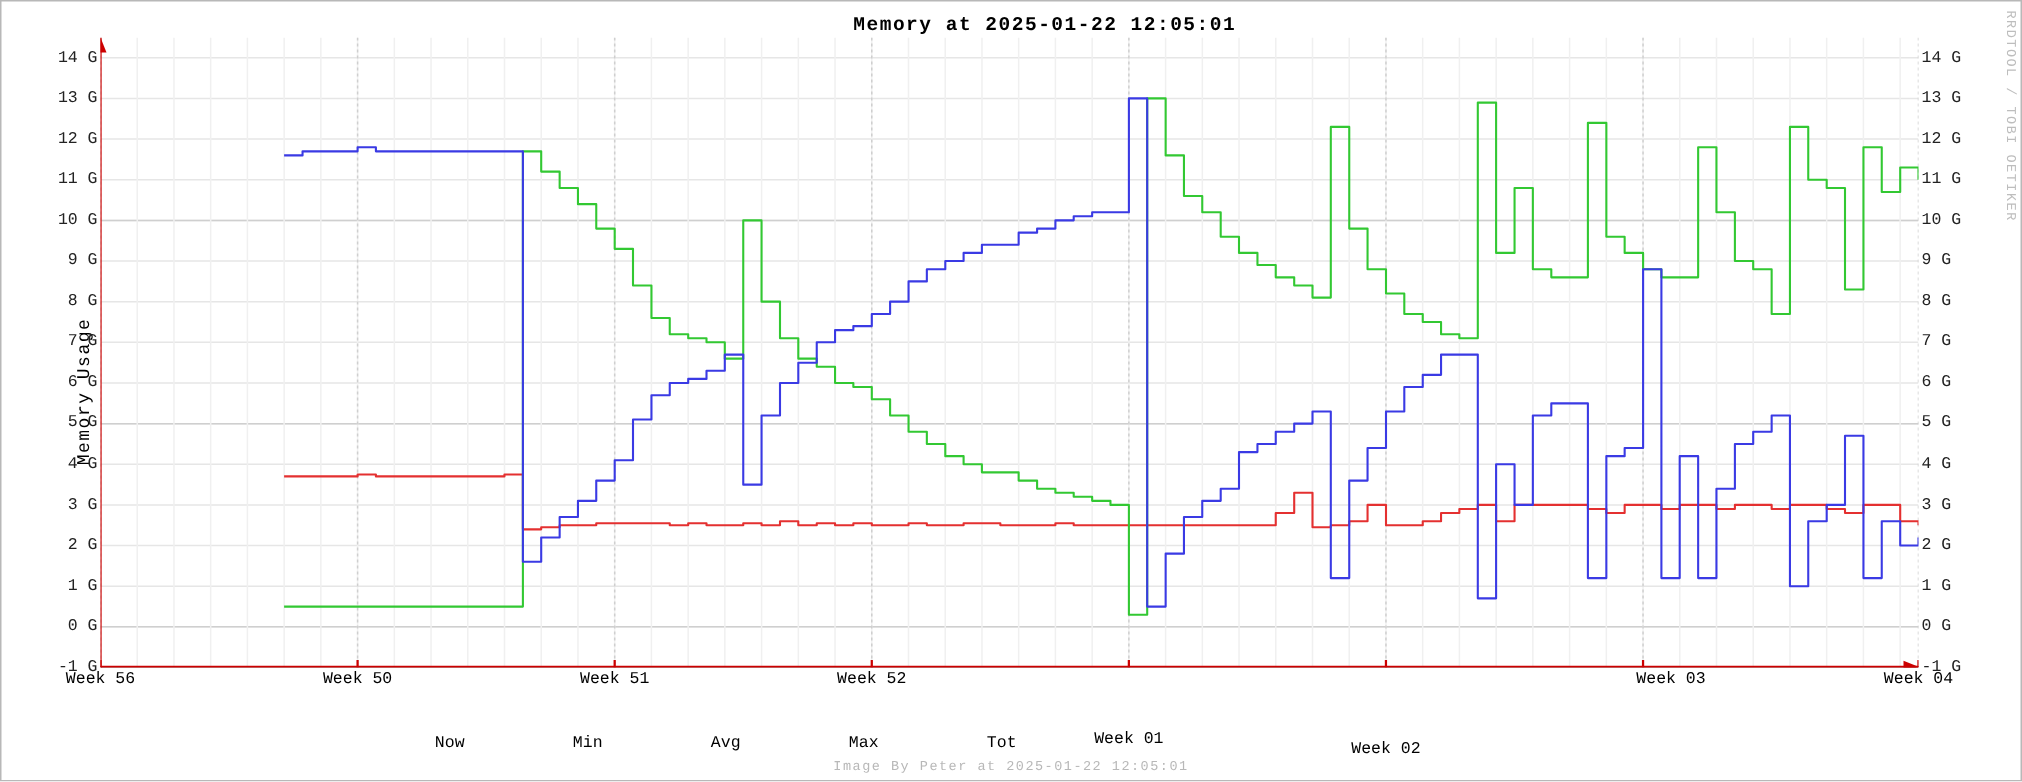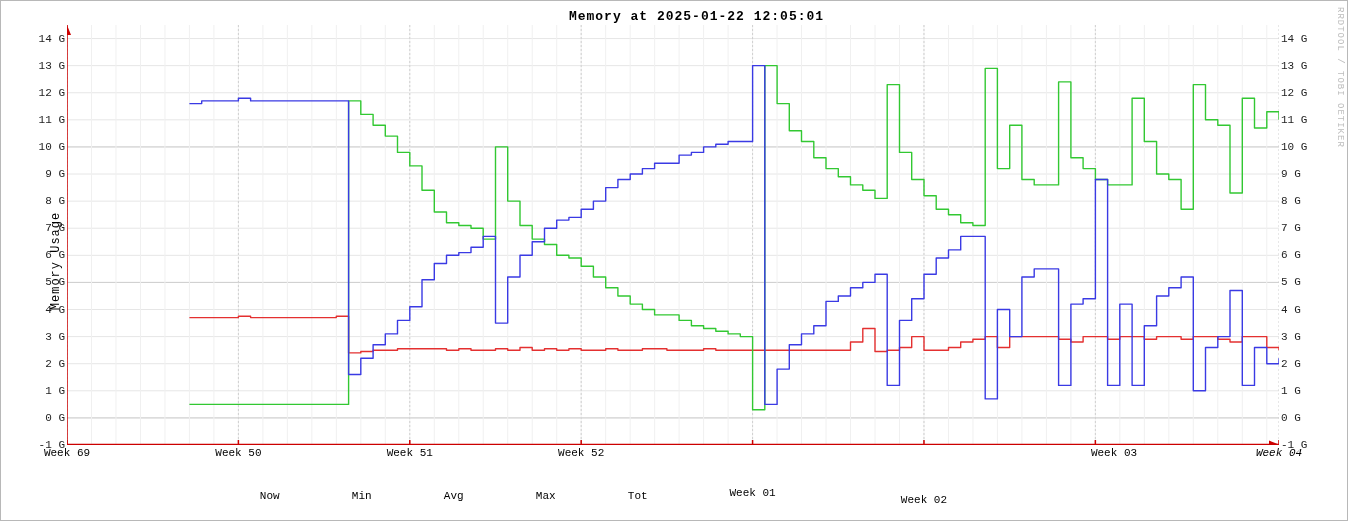--- a/index.html
+++ b/index.html
@@ -100,21 +100,21 @@
   }
   .legend .row {
     display: flex;
     align-items: center;
     height: 14px;
   }
   .legend .hdr {
     margin-left: 174px;
   }
   .legend .cell { display:inline-block; }
-  .legend .c { width: 80px; text-align: left; padding-left: 12px; }
+  .legend .c { width: 80px; text-align: center; padding-left: 12px; }
   .footer-credit {
     position: absolute;
     bottom: 4px;
     left: 0;
     right: 0;
     text-align: center;
     font-size: 9px;
     color: #b8b8b8;
     letter-spacing: 1px;
   }
@@ -260,32 +260,33 @@
         <line x1="685.5757575757575" x2="685.5757575757575" y1="420" y2="415" stroke="#c00" stroke-width="1.5"></line>
         <line x1="856.969696969697" x2="856.969696969697" y1="420" y2="415" stroke="#c00" stroke-width="1.5"></line>
         <line x1="1028.3636363636365" x2="1028.3636363636365" y1="420" y2="415" stroke="#c00" stroke-width="1.5"></line>
         <line x1="1212" x2="1212" y1="420" y2="415" stroke="#c00" stroke-width="1.5"></line>
         <line x1="0" x2="1212" y1="419.5" y2="419.5" stroke="#c00" stroke-width="1.5"></line>
         <polygon points="1212,419.5 1202,415.5 1202,423.5" fill="#c00"></polygon>
       </svg>
   </div>
 
   <div class="xticks" id="xticks">
-      <div class="xtick" style="left: 0px;">Week 69</div>
+      <div class="xtick" style="left: 0px;">Week 56</div>
       <div class="xtick" style="left: 171.394px; text-align: center;">Week 50</div>
       <div class="xtick" style="left: 342.788px; text-align: center;">Week 51</div>
       <div class="xtick" style="left: 514.182px;">Week 52</div>
       <div class="xtick" style="left: 685.576px; margin-top: 40px;">Week 01</div>
       <div class="xtick" style="left: 856.97px; margin-top: 47px;">Week 02</div>
       <div class="xtick" style="left: 1047px;">Week 03</div>
-      <div class="xtick" style="left: 1212px; font-style: italic;">Week 04</div>
+      <div class="xtick" style="left: 1212px;">Week 04</div>
     </div>
 
   <div class="legend">
     <div class="row">
       <span class="hdr">
         <span class="cell c">Now</span><span class="cell c">Min</span><span class="cell c">Avg</span><span class="cell c">Max</span><span class="cell c">Tot</span>
       </span>
     </div>
     
   </div>
 
+  <div class="footer-credit">Image By Peter at 2025-01-22 12:05:01</div>
 </div>
 
 </body></html>

